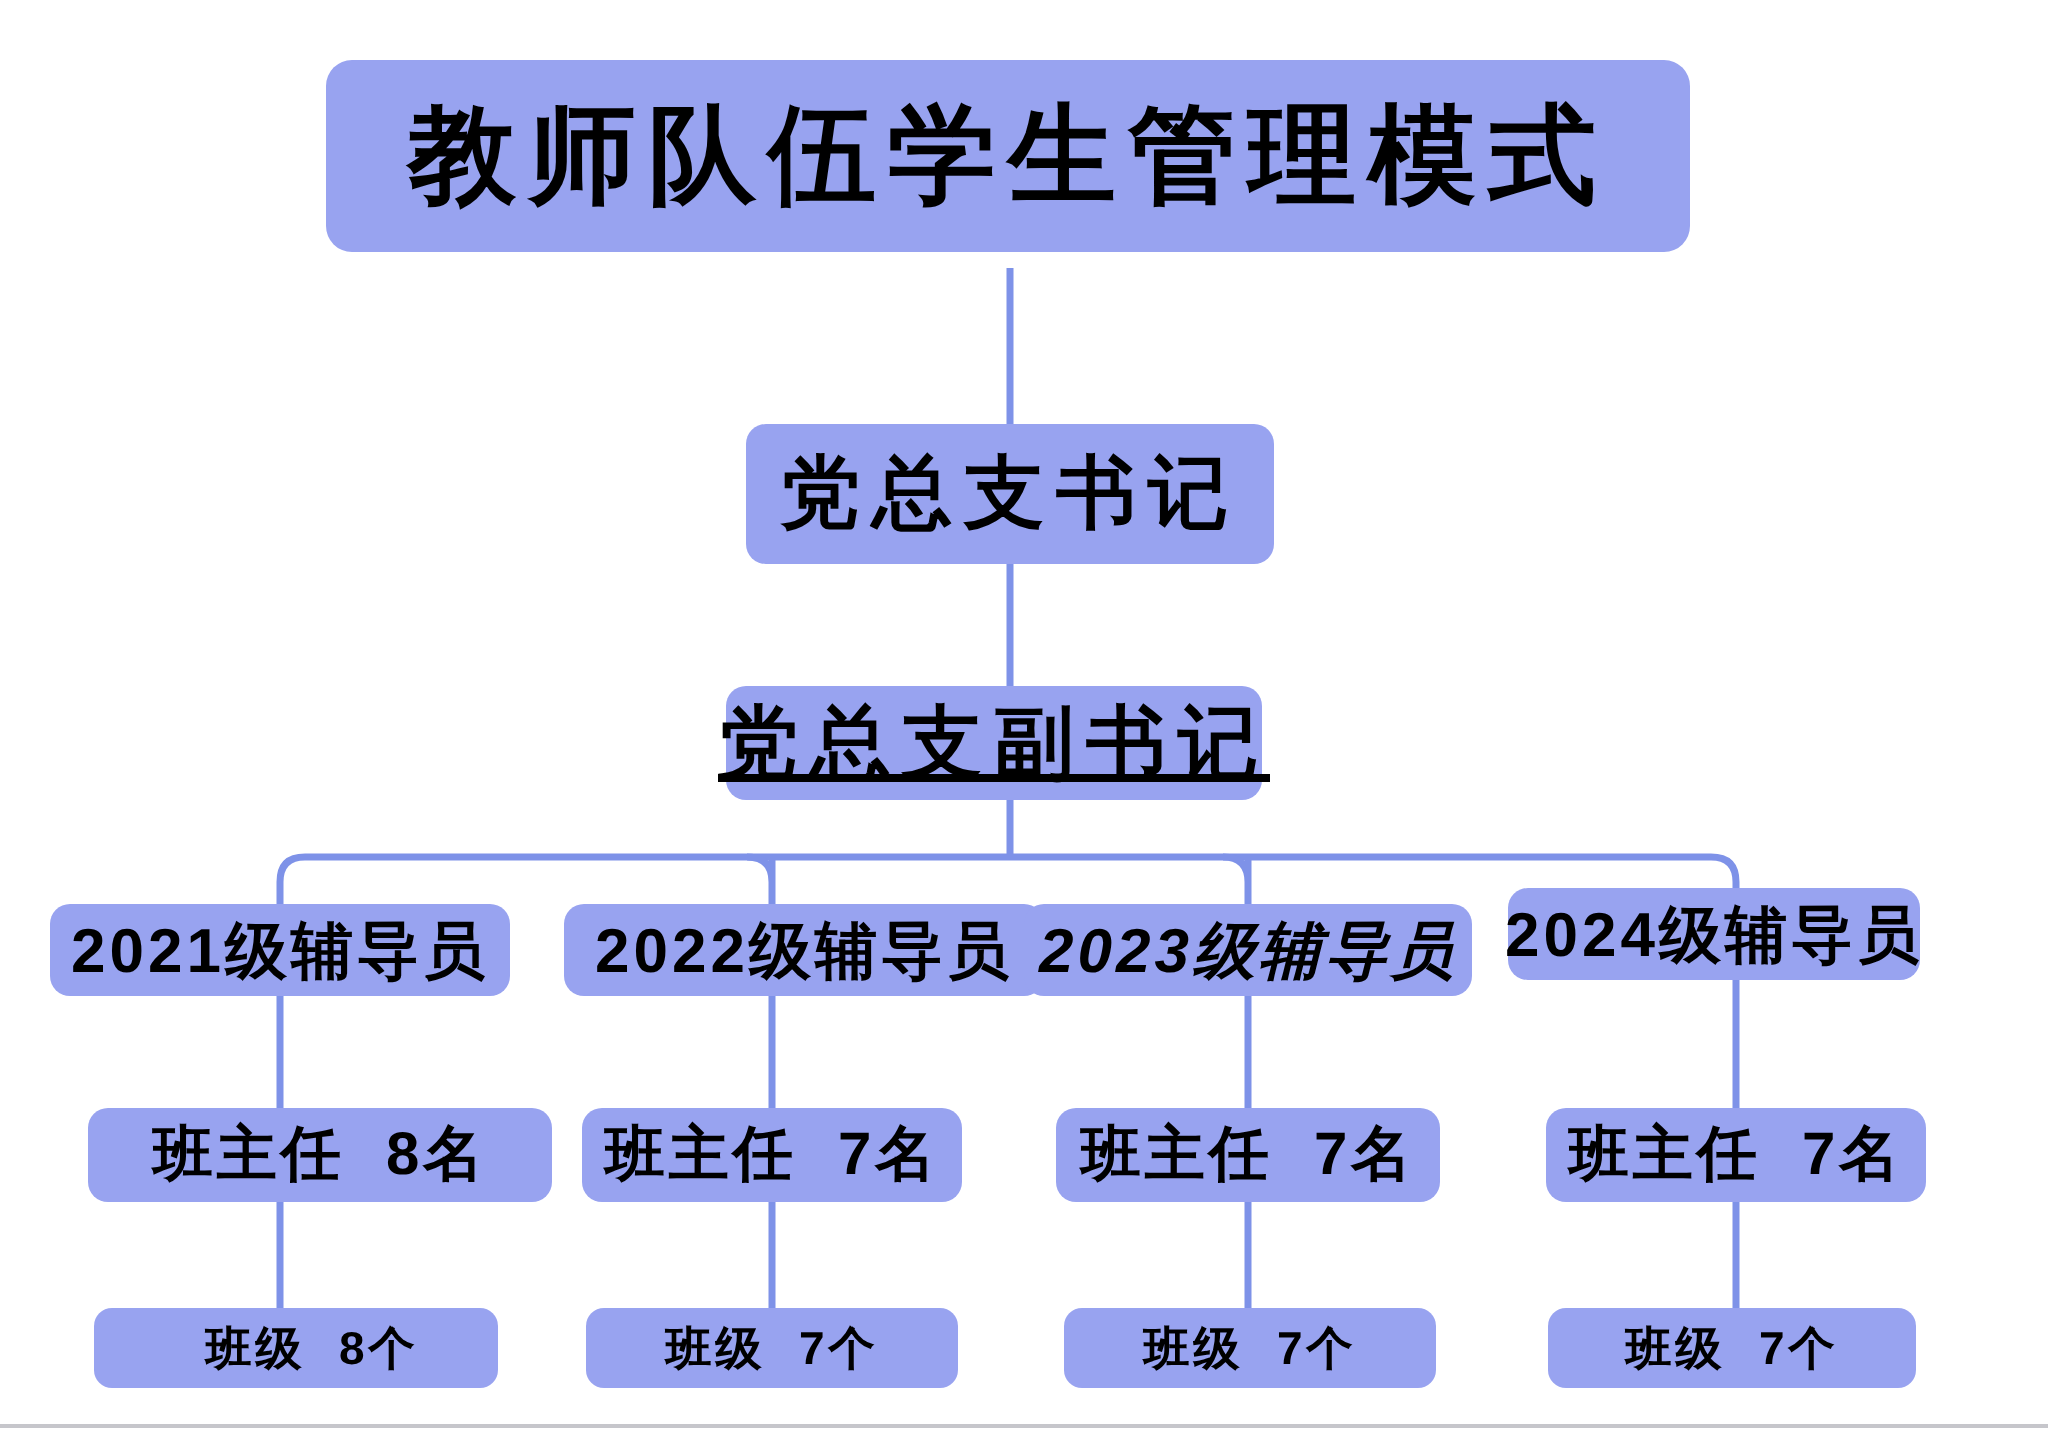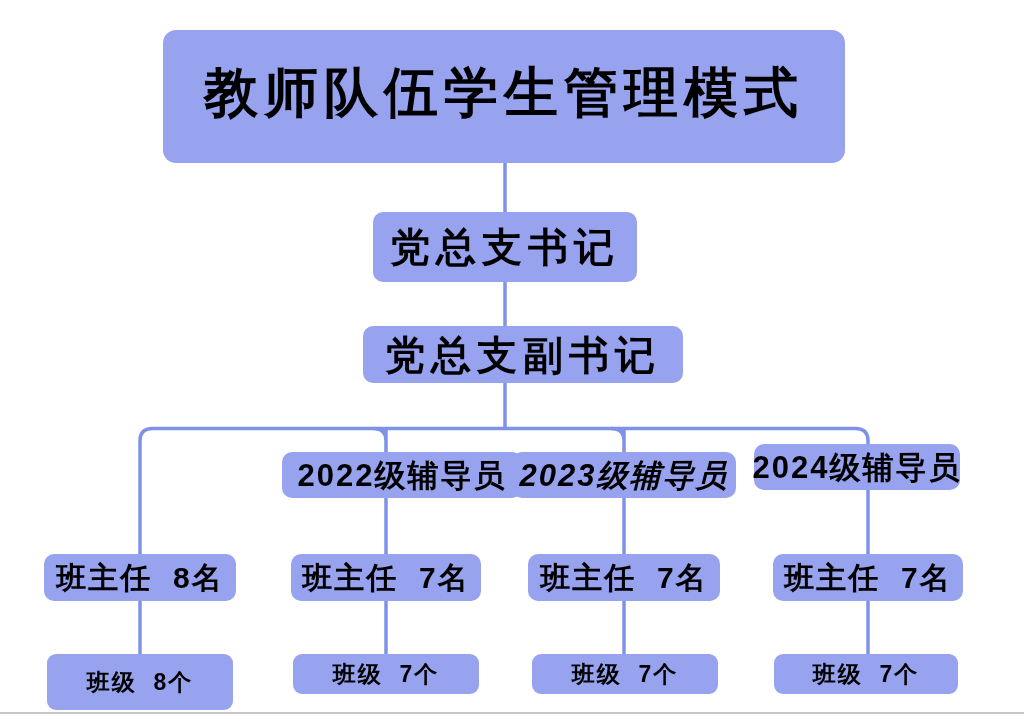--- a/index.html
+++ b/index.html
@@ -77,35 +77,36 @@
 
       <path d="M505 134 V430"></path>
 
       <path d="M140 662 V441 Q140 428.5 152.5 428.5 H855.5 Q868 428.5 868 441 V662"></path>
 
       <path d="M373.5 428.5 Q386 428.5 386 441 M386 428.5 V662"></path>
       <path d="M611.5 428.5 Q624 428.5 624 441 M624 428.5 V662"></path>
     </g>
   </svg>
 
-  <div class="node title" style="left:163px; top:30px; width:682px; height:133px;font-family:Liberation Mono, monospace;">教师队伍学生管理模式</div>
+  <div class="node title" style="left:163px; top:30px; width:682px; height:96px;">教师队伍学生管理模式</div>
 
   <div class="node lvl2" style="left:373px; top:212px; width:264px; height:70px;text-align:right;">党总支书记</div>
 
-  <div class="node lvl2" style="left:363px; top:326px; width:320px; height:57px;">党总支副书记</div>
+  <div class="node lvl2" style="left:363px; top:343px; width:268px; height:57px;text-decoration:underline;">党总支副书记</div>
 
+  <div class="node lvl3" style="left:25px;  top:452px; width:230px; height:46px;">2021级辅导员</div>
   <div class="node lvl3" style="left:266px; top:452px; width:240px; height:46px;margin-left:16px;">2022级辅导员</div>
   <div class="node lvl3" style="left:512px; top:452px; width:224px; height:46px;font-style:italic;">2023级辅导员</div>
   <div class="node lvl3" style="left:754px; top:444px; width:206px; height:46px;">2024级辅导员</div>
 
-  <div class="node lvl4" style="left:44px;  top:554px; width:192px; height:47px;">班主任  8名</div>
+  <div class="node lvl4" style="left:44px;  top:554px; width:232px; height:47px;">班主任  8名</div>
   <div class="node lvl4" style="left:291px; top:554px; width:190px; height:47px;">班主任  7名</div>
   <div class="node lvl4" style="left:528px; top:554px; width:192px; height:47px;">班主任  7名</div>
   <div class="node lvl4" style="left:773px; top:554px; width:190px; height:47px;">班主任  7名</div>
 
-  <div class="node lvl5" style="left:47px;  top:654px; width:186px; height:56px;">班级  8个</div>
+  <div class="node lvl5" style="left:47px;  top:654px; width:186px; height:40px;padding-left:16px;">班级  8个</div>
   <div class="node lvl5" style="left:293px; top:654px; width:186px; height:40px;">班级  7个</div>
   <div class="node lvl5" style="left:532px; top:654px; width:186px; height:40px;">班级  7个</div>
   <div class="node lvl5" style="left:774px; top:654px; width:184px; height:40px;">班级  7个</div>
 
   <div class="page-edge"></div>
 
 </div>
 
 </body></html>

